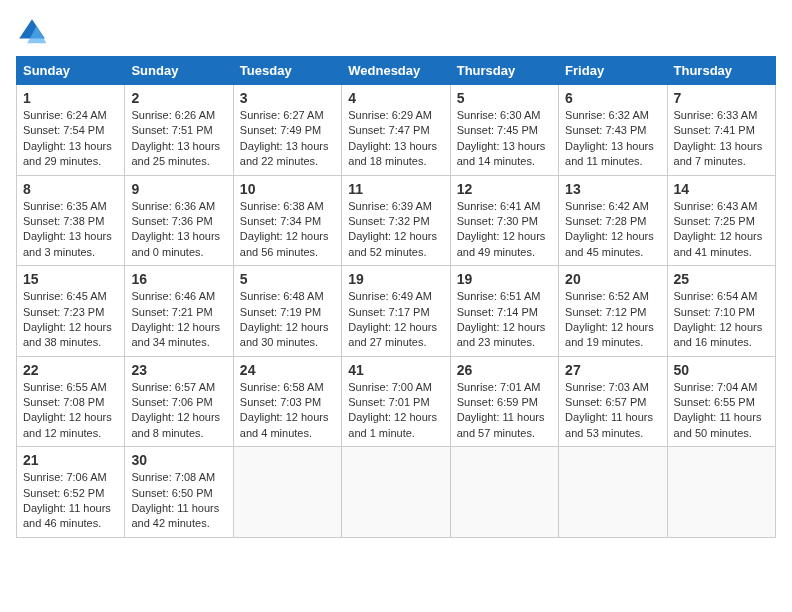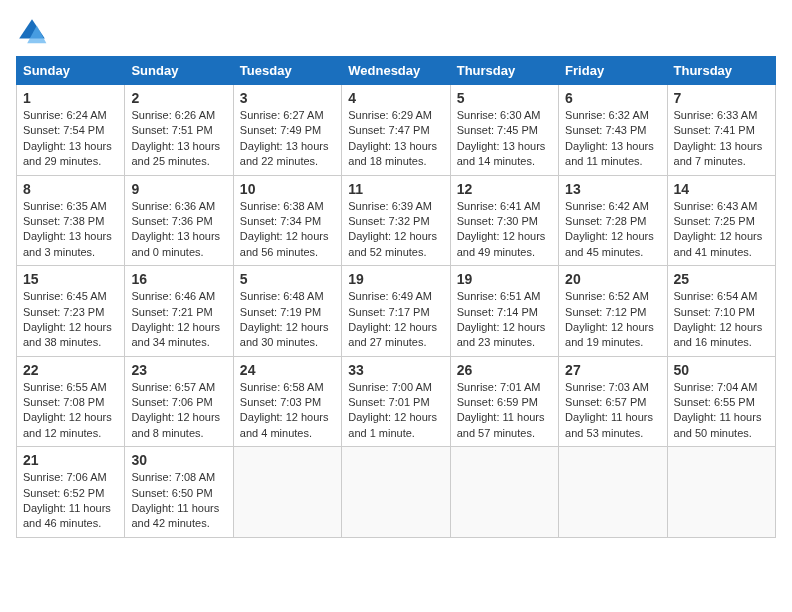--- a/index.html
+++ b/index.html
@@ -213,21 +213,21 @@
         </td>
         <td>
           <span class="day-num">23</span>
           <div class="day-info">Sunrise: 6:57 AM<br>Sunset: 7:06 PM<br>Daylight: 12 hours and 8 minutes.</div>
         </td>
         <td>
           <span class="day-num">24</span>
           <div class="day-info">Sunrise: 6:58 AM<br>Sunset: 7:03 PM<br>Daylight: 12 hours and 4 minutes.</div>
         </td>
         <td>
-          <span class="day-num">33</span>
+          <span class="day-num">41</span>
           <div class="day-info">Sunrise: 7:00 AM<br>Sunset: 7:01 PM<br>Daylight: 12 hours and 1 minute.</div>
         </td>
         <td>
           <span class="day-num">26</span>
           <div class="day-info">Sunrise: 7:01 AM<br>Sunset: 6:59 PM<br>Daylight: 11 hours and 57 minutes.</div>
         </td>
         <td>
           <span class="day-num">27</span>
           <div class="day-info">Sunrise: 7:03 AM<br>Sunset: 6:57 PM<br>Daylight: 11 hours and 53 minutes.</div>
         </td>

